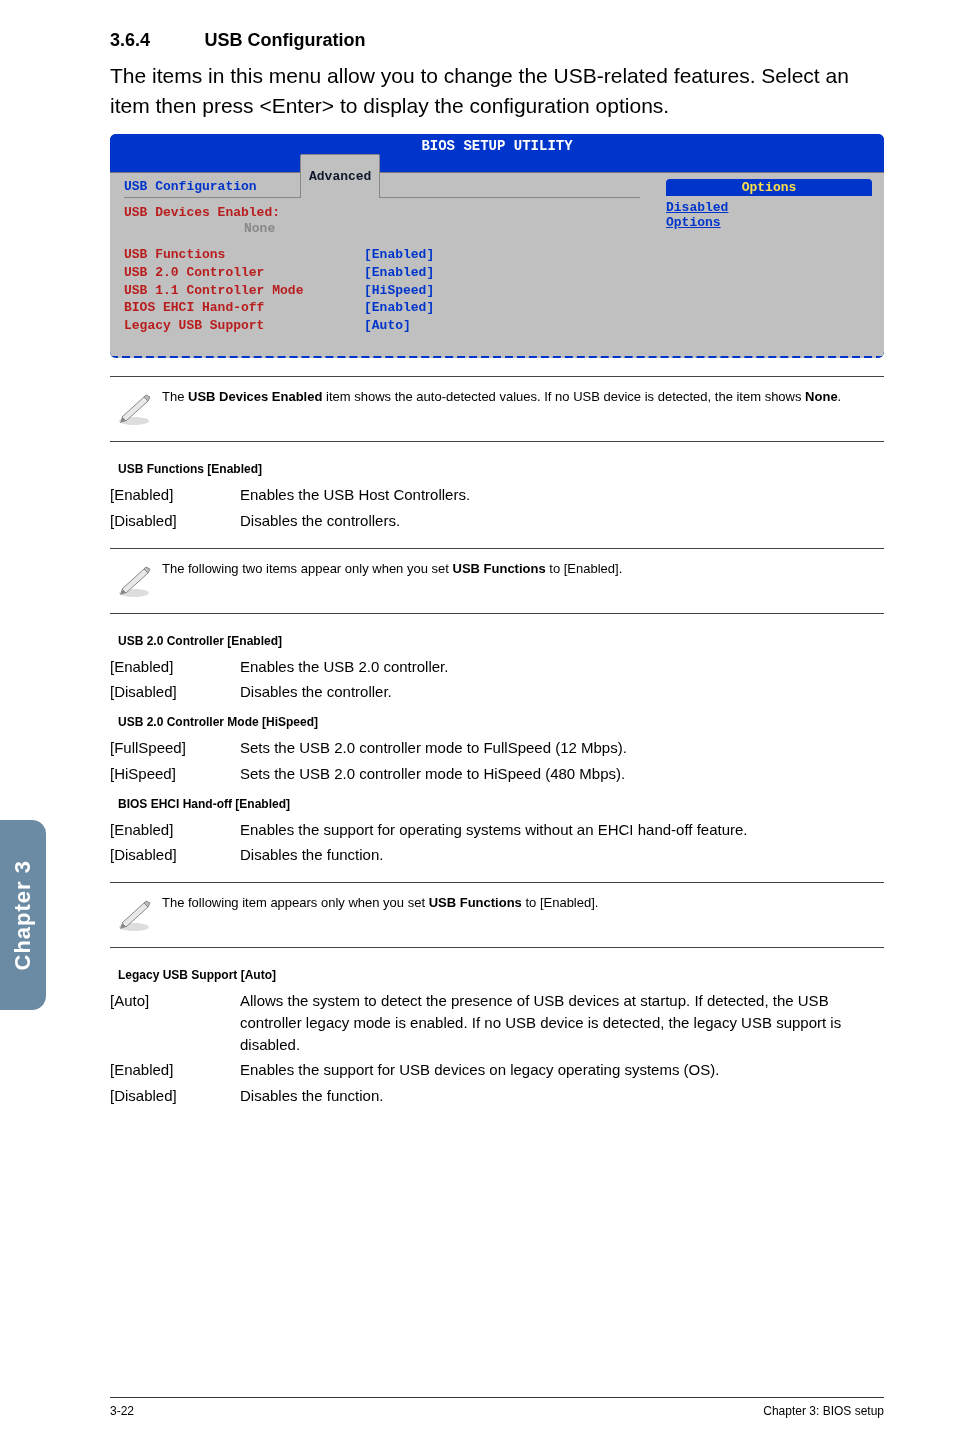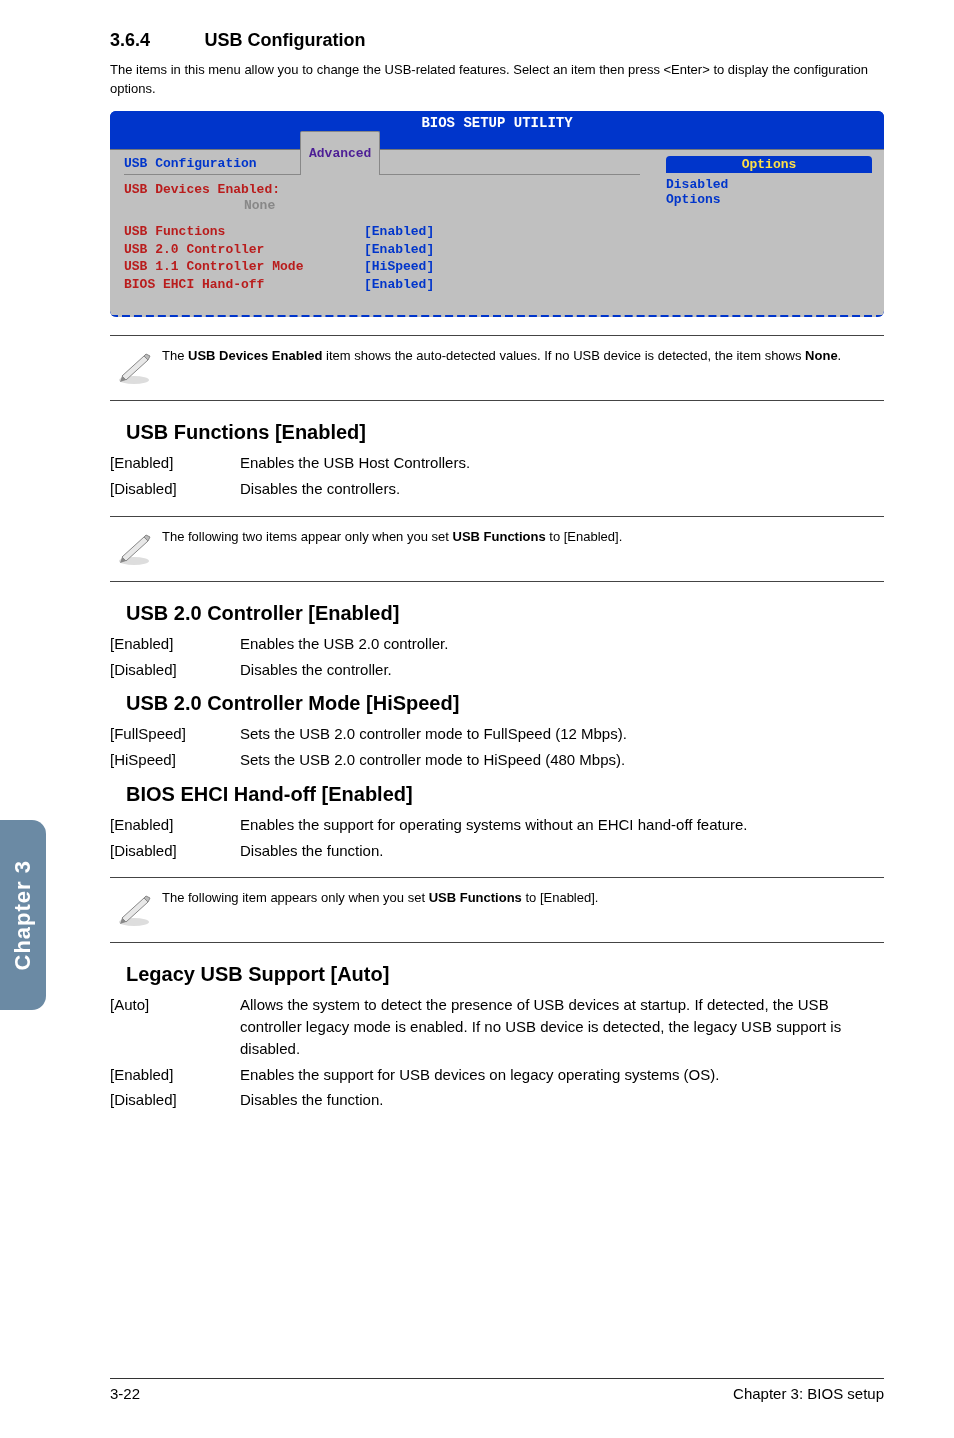--- a/index.html
+++ b/index.html
@@ -22,21 +22,21 @@
     font-weight: bold;
     display: inline-block;
     width: 90px;
   }
   .section-title {
     font-size: 18px;
     font-weight: bold;
   }
   .heading-row { margin-bottom: 10px; }
   .body-text {
-    font-size: 13px;
+    font-size: 21px;
     line-height: 1.45;
     margin-bottom: 2px;
   }
   .bios-box {
     border-radius: 6px;
     overflow: hidden;
     margin-bottom: 18px;
     background: #0035cb;
     font-family: "Courier New", monospace;
     position: relative;
@@ -52,21 +52,21 @@
   }
   .bios-tab-row {
     background: #0035cb;
     padding-left: 190px;
     position: relative;
     height: 18px;
   }
   .bios-tab {
     display: inline-block;
     background: #c0c0c0;
-    color: #4c1d95;
+    color: #0f172a;
     padding: 14px 8px;
     font-size: 13px;
     font-weight: bold;
     position: relative;
     border-radius: 2px 2px 0 0;
     border: 1px solid #888;
     border-bottom: none;
   }
   .bios-body {
     background: #c0c0c0;
@@ -118,20 +118,21 @@
     text-align: center;
     font-weight: bold;
     font-size: 13px;
     padding: 1px 0;
     border-radius: 4px 4px 0 0;
     margin-bottom: 4px;
   }
   .options-item {
     font-size: 13px;
     font-weight: bold;
+    text-decoration: underline;
   }
   .opt-normal { color: #0035cb; }
   .dashed-bottom {
     height: 14px;
     background: #c0c0c0;
     position: relative;
     overflow: hidden;
     border-bottom-left-radius: 6px;
     border-bottom-right-radius: 6px;
   }
@@ -152,23 +153,23 @@
   .note-icon {
     width: 48px;
     flex-shrink: 0;
     padding-top: 0;
   }
   .note-text {
     font-size: 13px;
     line-height: 1.5;
   }
   .subsection-title {
-    font-size: 20px;
-    font-weight: bold;
-    margin: 10px 0 6px 16px;
+    font-size: 12px;
+    font-weight: bold;
+    margin: 10px 0 6px 8px;
   }
   table.opts {
     border-collapse: collapse;
     margin-bottom: 6px;
   }
   table.opts td {
     font-size: 15px;
     vertical-align: top;
     padding: 2px 0;
     line-height: 1.45;
@@ -190,27 +191,27 @@
   .side-tab span {
     color: #fff;
     font-weight: bold;
     font-size: 22px;
     writing-mode: vertical-rl;
     transform: rotate(180deg);
     letter-spacing: 1px;
   }
   .footer {
     position: absolute;
-    bottom: 36px;
+    bottom: 20px;
     left: 0;
     right: 0;
     border-top: 1px solid #333;
     padding-top: 6px;
     margin: 0 70px 0 110px;
-    font-size: 15px;
+    font-size: 12px;
     display: flex;
     justify-content: space-between;
   }
 </style>
 </head>
 <body>
 
 <div class="side-tab">
   <span>Chapter 3</span>
 </div>
@@ -246,20 +247,24 @@
           <span class="bios-label">USB 2.0 Controller</span>
           <span class="bios-value">[Enabled]</span>
         </div>
         <div class="bios-row">
           <span class="bios-label">USB 1.1 Controller Mode</span>
           <span class="bios-value">[HiSpeed]</span>
         </div>
         <div class="bios-row">
           <span class="bios-label">BIOS EHCI Hand-off</span>
           <span class="bios-value">[Enabled]</span>
+        </div>
+        <div class="bios-row">
+          <span class="bios-label">Legacy USB Support</span>
+          <span class="bios-value">[Auto]</span>
         </div>
       </div>
       <div class="bios-right">
         <div class="options-header">Options</div>
         <div class="options-item opt-normal">Disabled</div>
         <div class="options-item opt-normal">Options</div>
       </div>
     </div>
     <div class="dashed-bottom"></div>
   </div>

